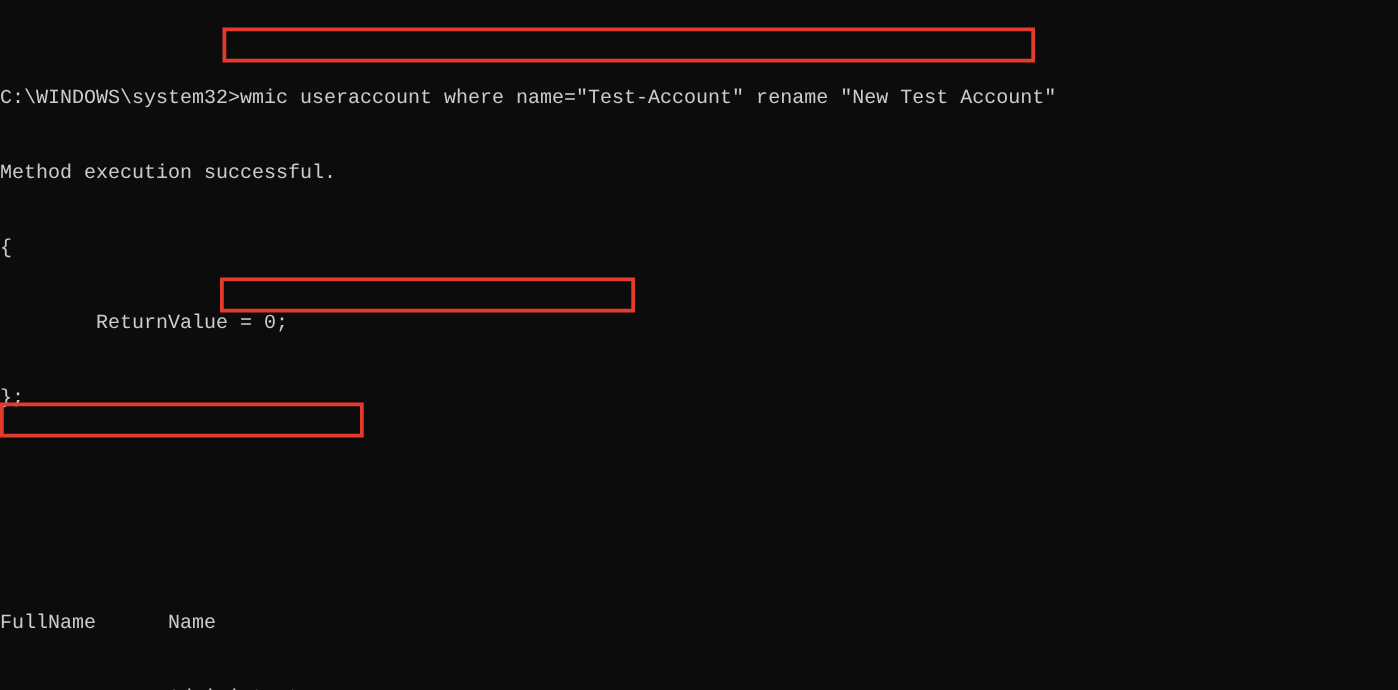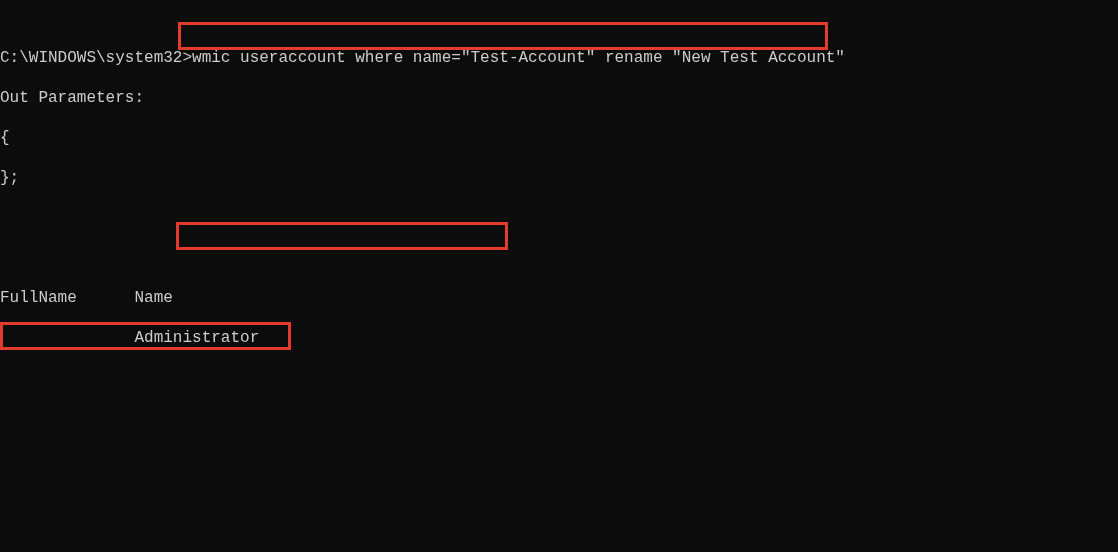--- a/index.html
+++ b/index.html
@@ -18,20 +18,21 @@
       padding: 28px 0 0 0;
       position: relative;
       overflow: hidden;
     }
     .terminal {
       white-space: pre;
       position: relative;
     }
     .line {
       white-space: pre;
+      margin-top: 20px;
     }
     .hl {
       position: absolute;
       border: 3px solid #e33c2e;
       pointer-events: none;
     }
     .hl1 {
       left: 178px;
       top: 22px;
       width: 650px;
@@ -48,22 +49,23 @@
       top: 322px;
       width: 291px;
       height: 28px;
     }
   </style>
 </head>
 <body>
 
 <div class="terminal">
 <div class="line"><span>C:\WINDOWS\system32&gt;</span><span>wmic useraccount where name="Test-Account" rename "New Test Account"</span></div>
-<div class="line">Out Parameters:</div>
+<div class="line">Method execution successful.</div>
 <div class="line">{</div>
+<div class="line">        ReturnValue = 0;</div>
 <div class="line">};</div>
 <div class="line">&nbsp;</div>
 <div class="line">&nbsp;</div>
 <div class="line">FullName      Name</div>
 <div class="line">              Administrator</div>
 
 
 
 
 

